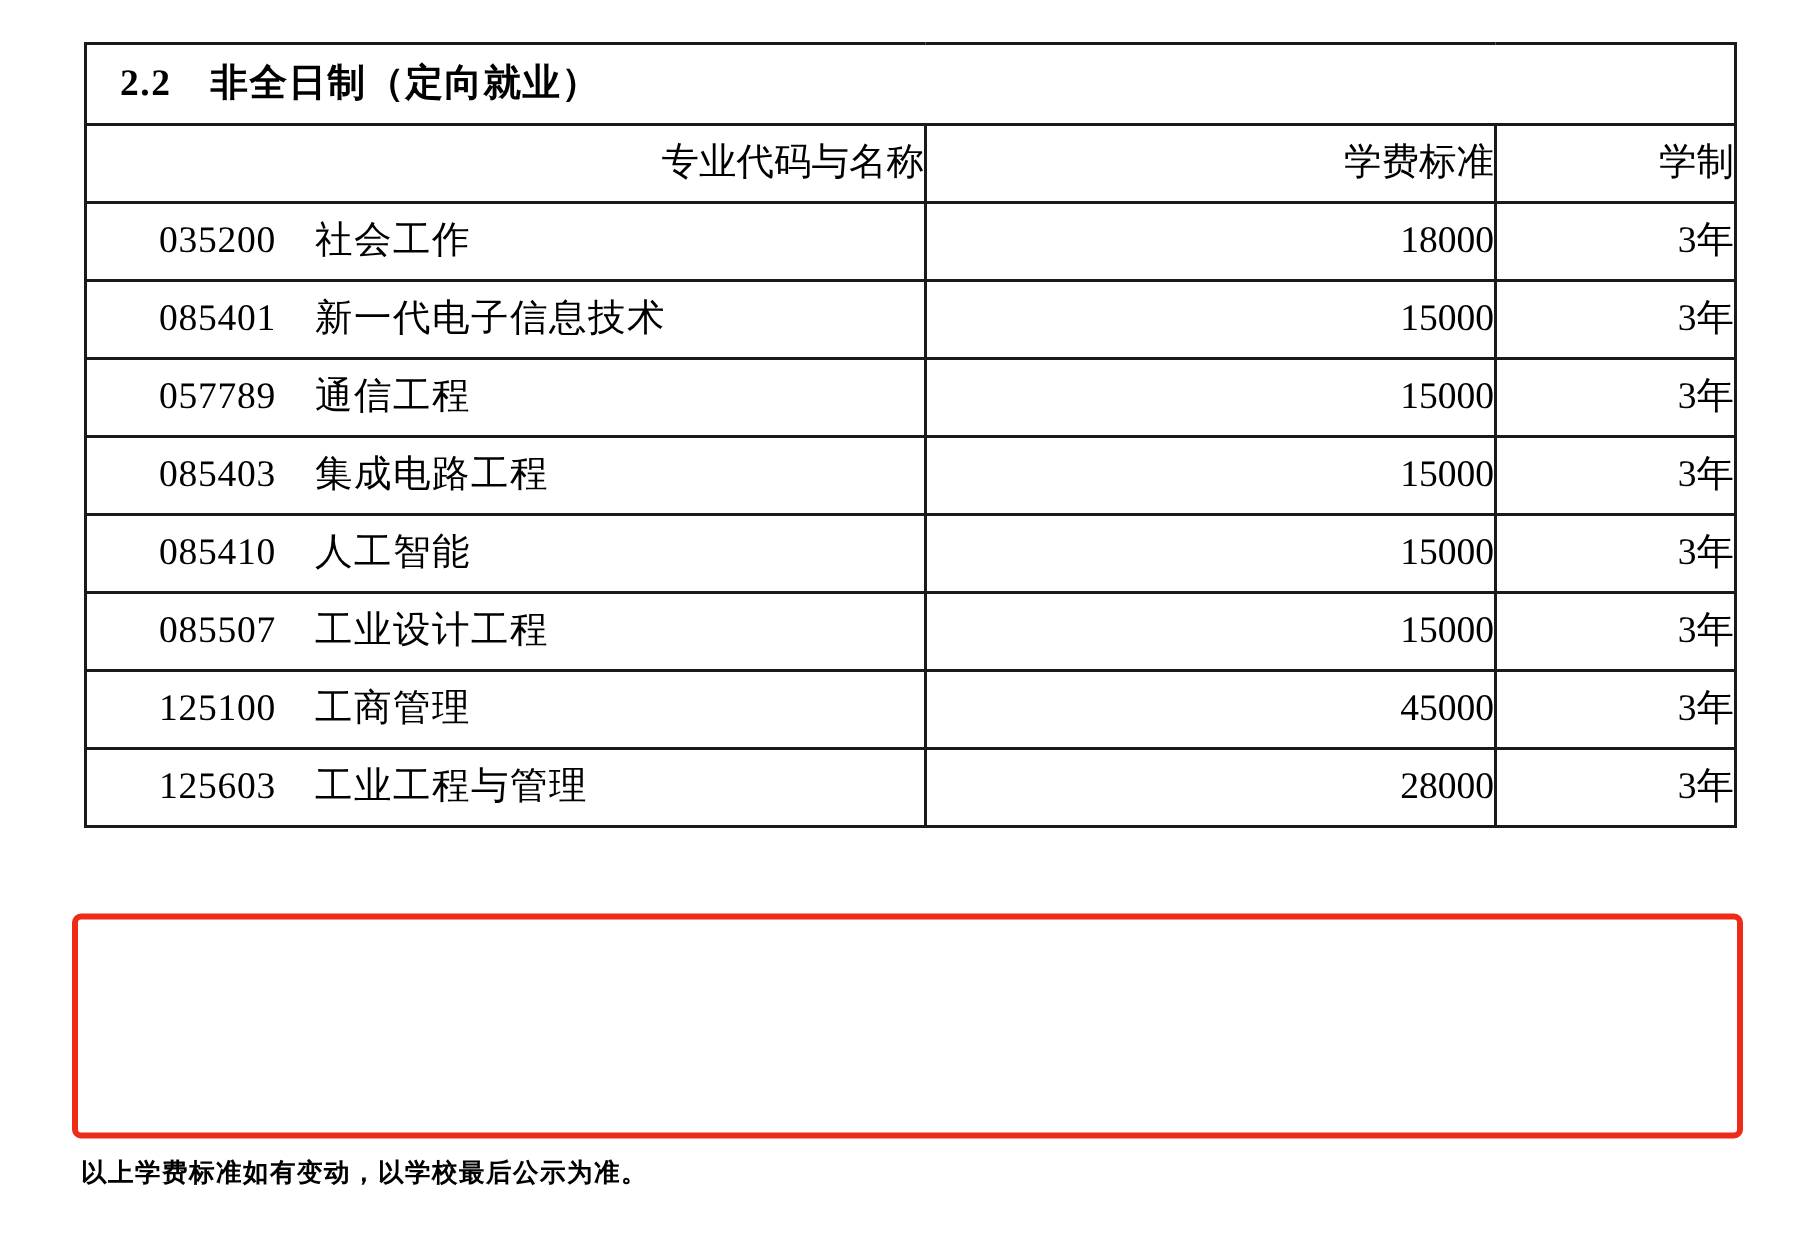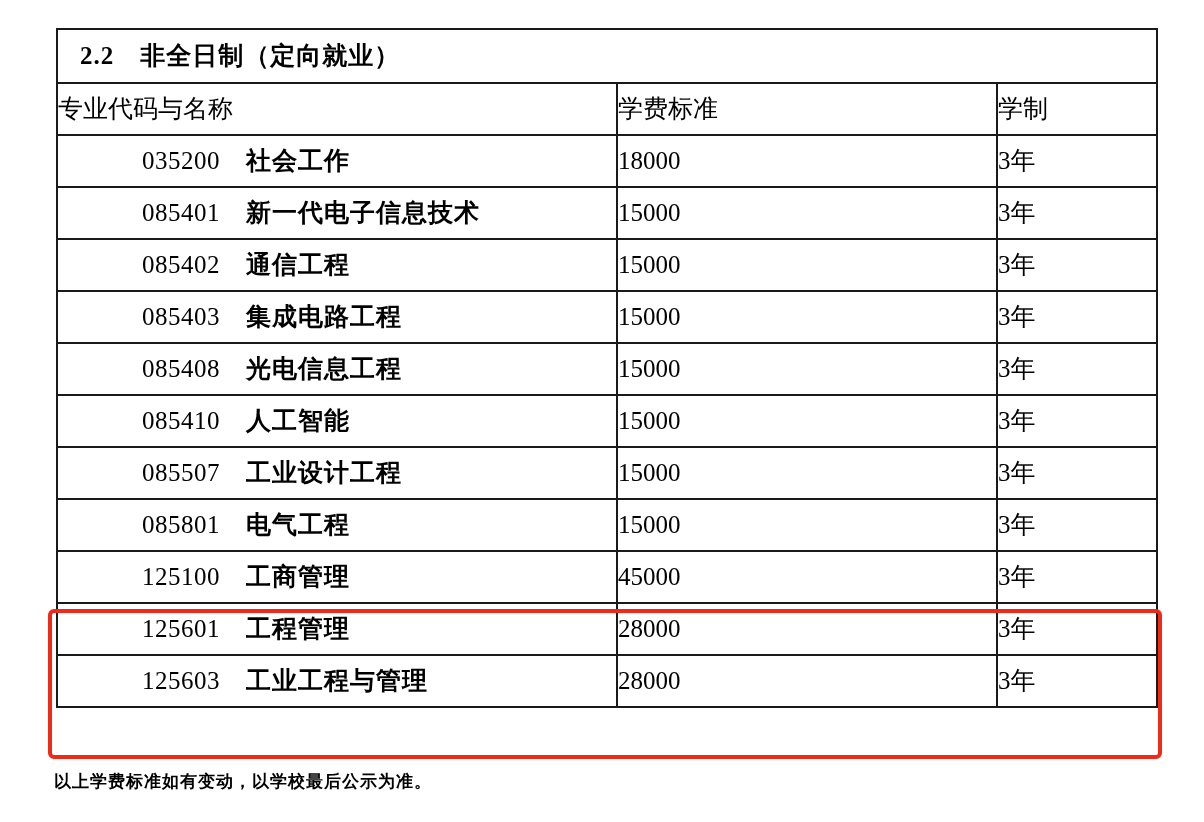--- a/index.html
+++ b/index.html
@@ -25,21 +25,21 @@
   table.fee-table {
     border-collapse: collapse;
     width: 1100px;
     table-layout: fixed;
   }
   table.fee-table td {
     border: 2px solid #1a1a1a;
     padding: 0;
     height: 50px;
     font-size: 25px;
-    text-align: left;
+    text-align: right;
     vertical-align: middle;
     font-family: "Liberation Serif", "DejaVu Serif", serif;
     line-height: 1.1;
   }
   .section-title-cell {
     text-align: left !important;
     padding-left: 22px !important;
     font-weight: bold;
     letter-spacing: 1px;
     font-size: 25px;
@@ -55,35 +55,33 @@
   .hdr {
     font-size: 25px;
   }
   .major-cell {
     text-align: left !important;
     padding-left: 0 !important;
   }
   .major-inner {
     display: flex;
     align-items: center;
-    padding-left: 36px;
   }
   .code {
     display: inline-block;
     width: 126px;
     text-align: right;
     padding-right: 0;
     font-family: "Liberation Serif", "DejaVu Serif", serif;
     letter-spacing: 0.5px;
   }
   .mname {
     display: inline-block;
     padding-left: 26px;
     letter-spacing: 1px;
-    font-weight: bold;
   }
   .col-major { width: 560px; }
   .col-fee   { width: 380px; }
   .col-len   { width: 160px; }
 
   .highlight-box {
     position: absolute;
     left: 48px;
     top: 609px;
     width: 1114px;
@@ -144,51 +142,41 @@
             <span class="mname">新一代电子信息技术</span>
           </span>
         </td>
         <td>15000</td>
         <td>3年</td>
       </tr>
 
       <tr>
         <td class="major-cell">
           <span class="major-inner">
-            <span class="code">085402</span>
+            <span class="code">057789</span>
             <span class="mname">通信工程</span>
           </span>
         </td>
         <td>15000</td>
         <td>3年</td>
       </tr>
 
       <tr>
         <td class="major-cell">
           <span class="major-inner">
             <span class="code">085403</span>
             <span class="mname">集成电路工程</span>
           </span>
         </td>
         <td>15000</td>
         <td>3年</td>
       </tr>
 
 
 
-      <tr>
-        <td class="major-cell">
-          <span class="major-inner">
-            <span class="code">085408</span>
-            <span class="mname">光电信息工程</span>
-          </span>
-        </td>
-        <td>15000</td>
-        <td>3年</td>
-      </tr>
 
       <tr>
         <td class="major-cell">
           <span class="major-inner">
             <span class="code">085410</span>
             <span class="mname">人工智能</span>
           </span>
         </td>
         <td>15000</td>
         <td>3年</td>
@@ -198,52 +186,32 @@
         <td class="major-cell">
           <span class="major-inner">
             <span class="code">085507</span>
             <span class="mname">工业设计工程</span>
           </span>
         </td>
         <td>15000</td>
         <td>3年</td>
       </tr>
 
-      <tr>
-        <td class="major-cell">
-          <span class="major-inner">
-            <span class="code">085801</span>
-            <span class="mname">电气工程</span>
-          </span>
-        </td>
-        <td>15000</td>
-        <td>3年</td>
-      </tr>
 
       <tr>
         <td class="major-cell">
           <span class="major-inner">
             <span class="code">125100</span>
             <span class="mname">工商管理</span>
           </span>
         </td>
         <td>45000</td>
         <td>3年</td>
       </tr>
 
-      <tr>
-        <td class="major-cell">
-          <span class="major-inner">
-            <span class="code">125601</span>
-            <span class="mname">工程管理</span>
-          </span>
-        </td>
-        <td>28000</td>
-        <td>3年</td>
-      </tr>
 
       <tr>
         <td class="major-cell">
           <span class="major-inner">
             <span class="code">125603</span>
             <span class="mname">工业工程与管理</span>
           </span>
         </td>
         <td>28000</td>
         <td>3年</td>

